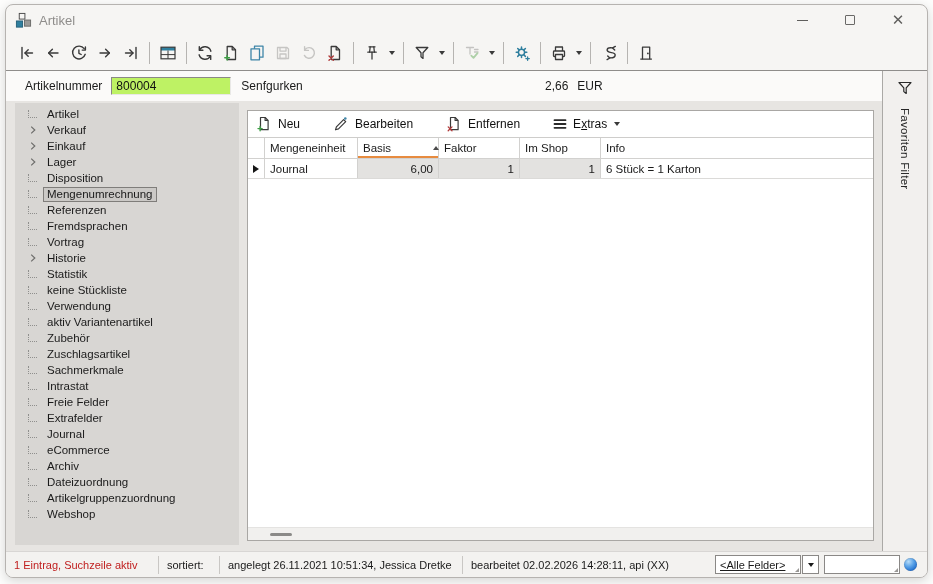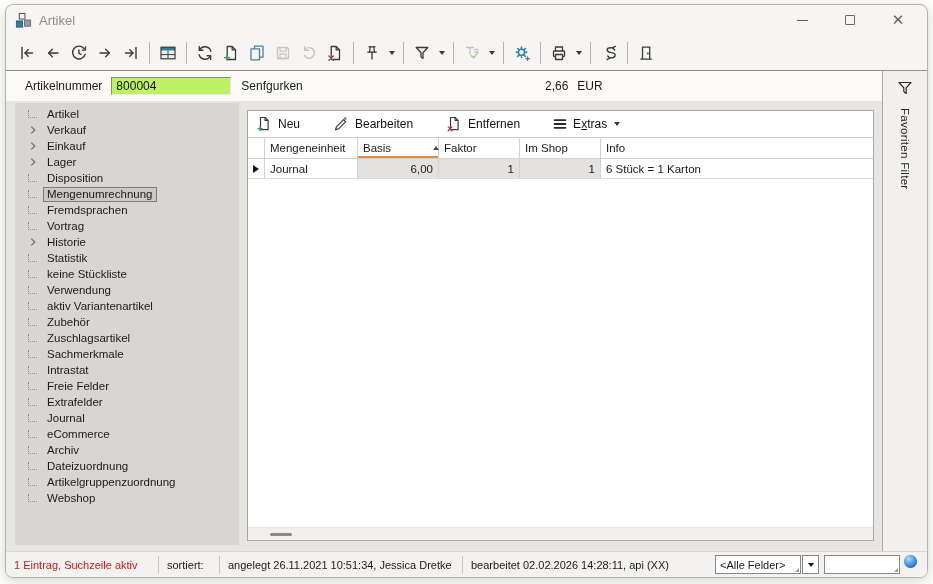--- a/index.html
+++ b/index.html
@@ -76,21 +76,21 @@
   .strip-icon { margin-top:8px; }
   .vtext { margin-top:6px; writing-mode:vertical-rl; font-size:11.5px; color:#262626; letter-spacing:.3px; white-space:nowrap; }
 
   
   .statusbar { height:26px; flex:0 0 26px; background:#f3f2f0; border-top:1px solid #d8d6d4; display:flex; align-items:center; font-size:11px; padding:0 8px; }
   .sb-seg { white-space:nowrap; }
   .sb-alert { color:#c02020; min-width:136px; }
   .sb-sorted { min-width:44px; }
   .sb-created { min-width:226px; }
   .sb-sep { width:1px; height:18px; background:#c9c7c4; margin:0 8px; flex:0 0 1px; }
-  .sb-right { margin-left:auto; display:flex; align-items:flex-start; padding-right:2px; }
+  .sb-right { margin-left:auto; display:flex; align-items:center; padding-right:2px;text-decoration:underline; }
   .combo { width:86px; height:19px; background:#fff; border:1px solid #8a8886; display:flex; align-items:center; padding:0 4px; position:relative; white-space:nowrap; }
   .grip::after { content:""; position:absolute; right:1px; bottom:1px; width:0; height:0; border-left:4px solid transparent; border-bottom:4px solid #9a9896; }
   .combo-btn { width:17px; height:19px; background:#fff; border:1px solid #8a8886; margin-left:1px; display:flex; align-items:center; justify-content:center; padding:0; }
   .cb-tri { width:0; height:0; border-left:3.5px solid transparent; border-right:3.5px solid transparent; border-top:4.5px solid #1a1a1a; }
   .search-field { width:76px; height:19px; background:#fff; border:1px solid #8a8886; margin-left:5px; position:relative; padding:0 4px; font-size:11px; line-height:17px; }
   .globe { width:13px; height:13px; border-radius:50%; margin-left:4px; background:radial-gradient(circle at 35% 28%, #b8dcf8 0%, #5ba3e8 40%, #2471cf 75%, #1b5cb0 100%); box-shadow:inset 0 0 1px rgba(0,0,0,.4); }
 </style>
 </head>
 <body>
 
@@ -324,20 +324,26 @@
               <div class="tree-item">
                 <span class="glyph">
                   <span class="connector"></span>
                 </span>
                 <span class="tree-label selected">Mengenumrechnung</span>
               </div>
               <div class="tree-item">
                 <span class="glyph">
                   <span class="connector"></span>
                 </span>
+                <span class="tree-label">Referenzen</span>
+              </div>
+              <div class="tree-item">
+                <span class="glyph">
+                  <span class="connector"></span>
+                </span>
                 <span class="tree-label">Fremdsprachen</span>
               </div>
               <div class="tree-item">
                 <span class="glyph">
                   <span class="connector"></span>
                 </span>
                 <span class="tree-label">Vortrag</span>
               </div>
               <div class="tree-item">
                 <span class="glyph">

